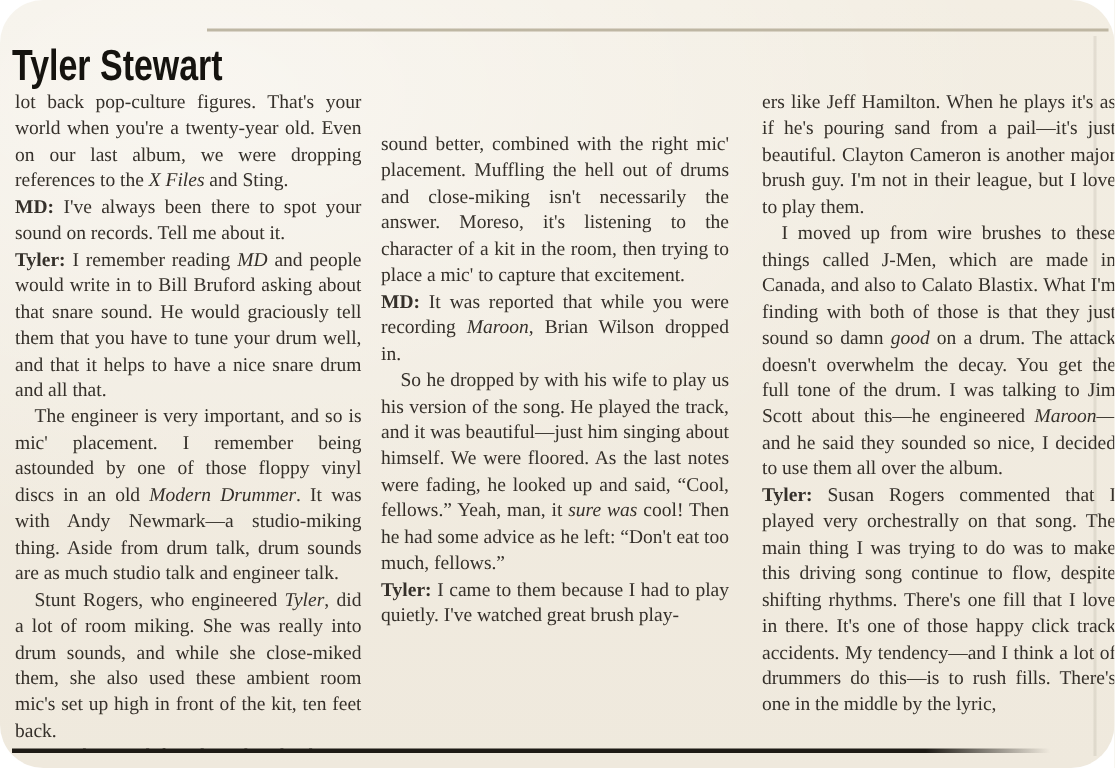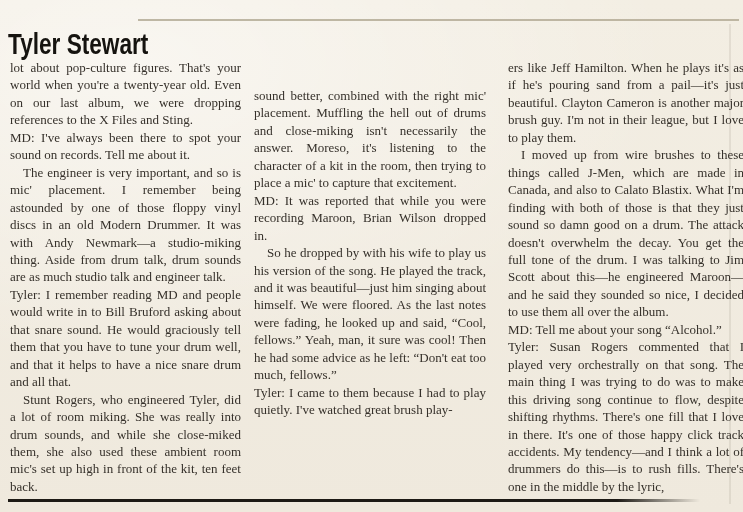--- a/index.html
+++ b/index.html
@@ -6,20 +6,21 @@
   .page {
     position: relative;
     width: 743px;
     height: 512px;
     background: #f1ece0;
     background-image: radial-gradient(ellipse 900px 500px at 18% 12%, rgba(255,255,255,0.5), rgba(255,255,255,0) 60%),
                       linear-gradient(180deg, #f3eee3 0%, #efe9dd 100%);
     overflow: hidden;
     font-family: "Liberation Serif", serif;
     color: #35302a;
+    border-radius: 29px;
   }
   .masthead {
     position: absolute;
     left: 8px;
     top: 8px;
     font-family: "Liberation Sans", sans-serif;
     font-weight: 700;
     font-size: 29px;
     line-height: 34px;
     color: #15130f;
@@ -61,46 +62,45 @@
     font-size: 13px;
     line-height: 17.45px;
     text-align: justify;
   }
   .col-1 { left: 10px;  width: 231px; }
   .col-2 { left: 254px; width: 232px; margin-top: 28px; }
   .col-3 { left: 508px; width: 236px; }
   .para { margin: 0; padding: 0; }
   .para.indent { text-indent: 13px; }
   .para.cont, .para.qa { text-indent: 0; }
-  .b { font-weight: normal; }
-  .i { }
+  .b { font-weight: bold; }
+  .i { font-style: italic; }
 </style>
 </head>
 <body>
 
 <div class="page">
   <h1 class="masthead">Tyler Stewart</h1>
   <div class="top-rule"></div>
   <div class="edge-line"></div>
 
   <div class="col col-1">
-      <p class="para cont"><span>lot about pop-culture figures. That's your world when you're a twenty-year old. Even on our last album, we were dropping references to the </span><span class="i">X Files</span><span> and Sting.</span></p>
+      <p class="para cont"><span>lot back pop-culture figures. That's your world when you're a twenty-year old. Even on our last album, we were dropping references to the </span><span class="i">X Files</span><span> and Sting.</span></p>
       <p class="para qa"><span class="b">MD:</span><span> I've always been there to spot your sound on records. Tell me about it.</span></p>
+      <p class="para qa"><span class="b">Tyler:</span><span> I remember reading </span><span class="i">MD</span><span> and people would write in to Bill Bruford asking about that snare sound. He would graciously tell them that you have to tune your drum well, and that it helps to have a nice snare drum and all that.</span></p>
       <p class="para indent"><span>The engineer is very important, and so is mic' placement. I remember being astounded by one of those floppy vinyl discs in an old </span><span class="i">Modern Drummer</span><span>. It was with Andy Newmark—a studio-miking thing. Aside from drum talk, drum sounds are as much studio talk and engineer talk.</span></p>
-      <p class="para qa"><span class="b">Tyler:</span><span> I remember reading </span><span class="i">MD</span><span> and people would write in to Bill Bruford asking about that snare sound. He would graciously tell them that you have to tune your drum well, and that it helps to have a nice snare drum and all that.</span></p>
       <p class="para indent"><span>Stunt Rogers, who engineered </span><span class="i">Tyler</span><span>, did a lot of room miking. She was really into drum sounds, and while she close-miked them, she also used these ambient room mic's set up high in front of the kit, ten feet back.</span></p>
       <p class="para indent"><span>So technique definitely makes the drums</span></p>
     </div>
   <div class="col col-2">
       <p class="para cont"><span>sound better, combined with the right mic' placement. Muffling the hell out of drums and close-miking isn't necessarily the answer. Moreso, it's listening to the character of a kit in the room, then trying to place a mic' to capture that excitement.</span></p>
       <p class="para qa"><span class="b">MD:</span><span> It was reported that while you were recording </span><span class="i">Maroon</span><span>, Brian Wilson dropped in.</span></p>
       <p class="para indent"><span>So he dropped by with his wife to play us his version of the song. He played the track, and it was beautiful—just him singing about himself. We were floored. As the last notes were fading, he looked up and said, “Cool, fellows.” Yeah, man, it </span><span class="i">sure was</span><span> cool! Then he had some advice as he left: “Don't eat too much, fellows.”</span></p>
       <p class="para qa"><span class="b">Tyler:</span><span> I came to them because I had to play quietly. I've watched great brush play-</span></p>
     </div>
   <div class="col col-3">
       <p class="para cont"><span>ers like Jeff Hamilton. When he plays it's as if he's pouring sand from a pail—it's just beautiful. Clayton Cameron is another major brush guy. I'm not in their league, but I love to play them.</span></p>
       <p class="para indent"><span>I moved up from wire brushes to these things called J-Men, which are made in Canada, and also to Calato Blastix. What I'm finding with both of those is that they just sound so damn </span><span class="i">good</span><span> on a drum. The attack doesn't overwhelm the decay. You get the full tone of the drum. I was talking to Jim Scott about this—he engineered </span><span class="i">Maroon</span><span>—and he said they sounded so nice, I decided to use them all over the album.</span></p>
-      <p class="para qa"><span class="b">MD:</span><span> Tell me about your song “Alcohol.”</span></p>
       <p class="para qa"><span class="b">Tyler:</span><span> Susan Rogers commented that I played very orchestrally on that song. The main thing I was trying to do was to make this driving song continue to flow, despite shifting rhythms. There's one fill that I love in there. It's one of those happy click track accidents. My tendency—and I think a lot of drummers do this—is to rush fills. There's one in the middle by the lyric,</span></p>
     </div>
 
   <div class="bottom-rule"></div>
 </div>
 
 </body></html>

